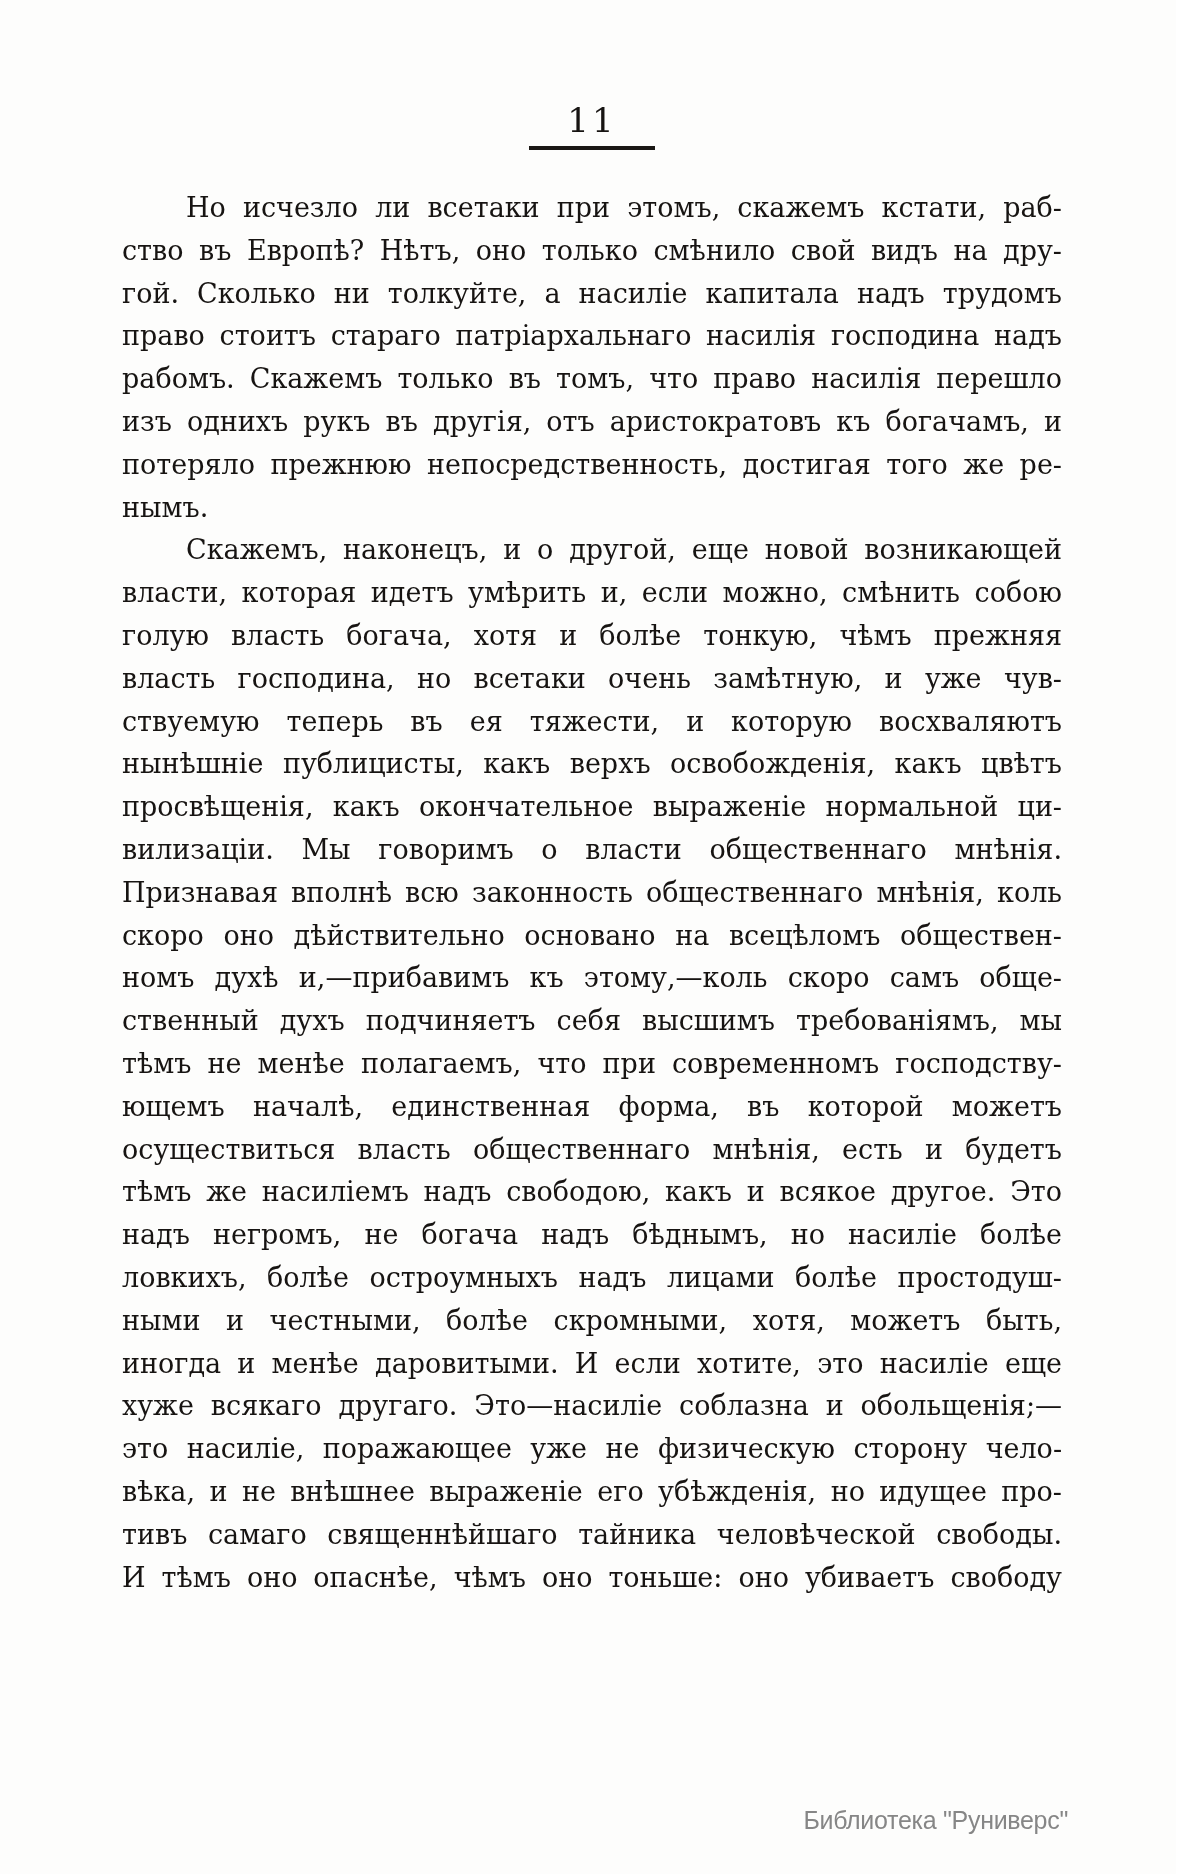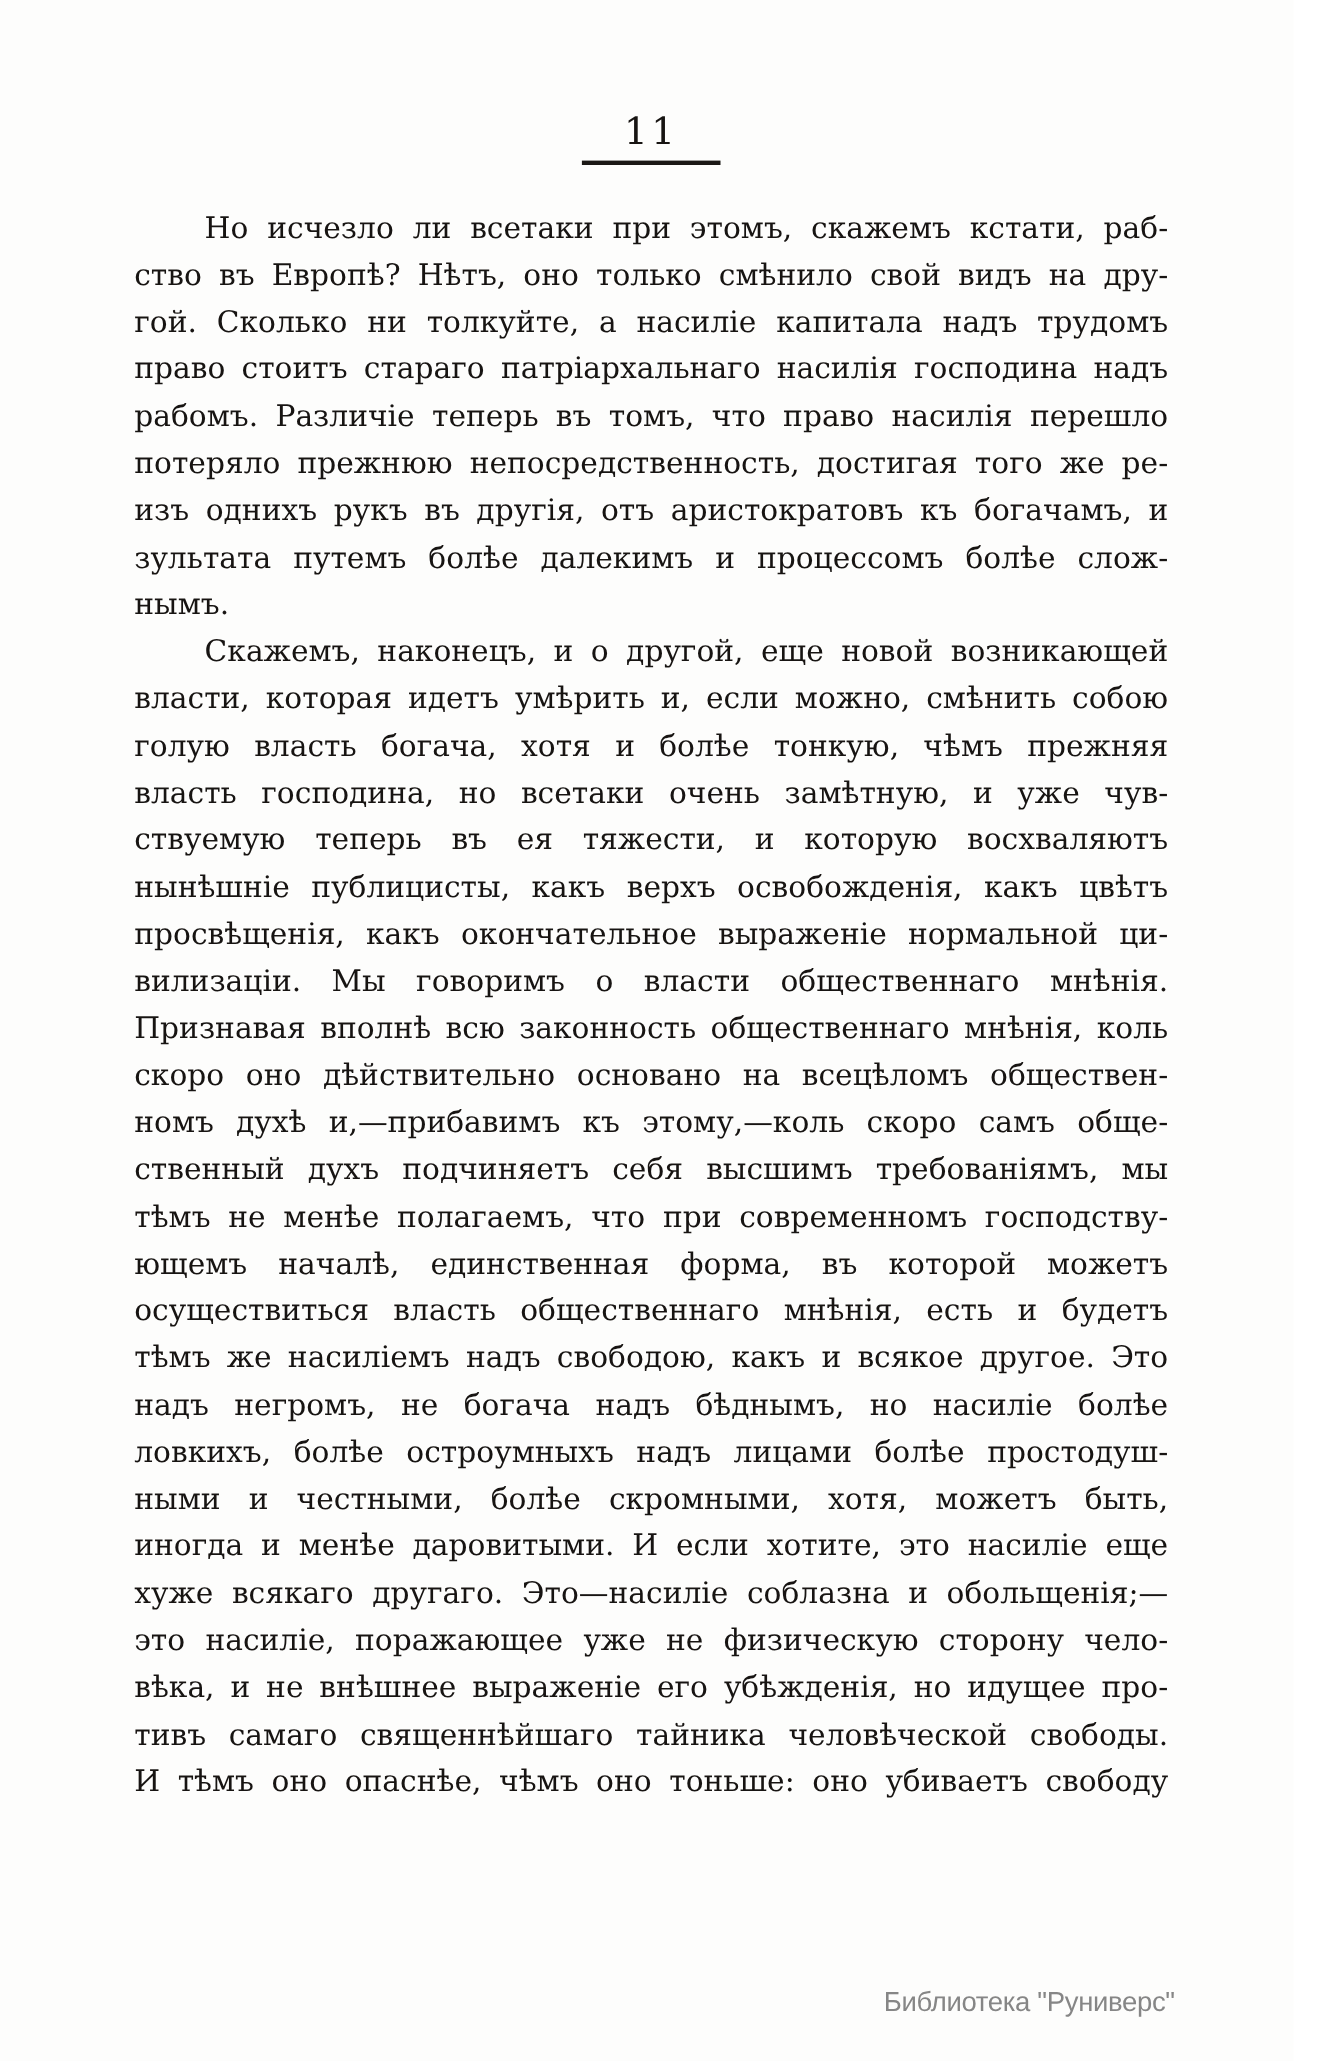--- a/index.html
+++ b/index.html
@@ -70,24 +70,23 @@
 
   <div class="page-head">
     <span class="page-number">11</span>
   </div>
 
   <main class="text-block" id="text-block">
       <div class="line indent">Но исчезло ли всетаки при этомъ, скажемъ кстати, раб-</div>
       <div class="line">ство въ Европѣ? Нѣтъ, оно только смѣнило свой видъ на дру-</div>
       <div class="line">гой. Сколько ни толкуйте, а насиліе капитала надъ трудомъ</div>
       <div class="line">право стоитъ стараго патріархальнаго насилія господина надъ</div>
-      <div class="line">рабомъ. Различіе теперь въ томъ, что право насилія перешло</div>
+      <div class="line">рабомъ. Скажемъ только въ томъ, что право насилія перешло</div>
+      <div class="line">изъ однихъ рукъ въ другія, отъ аристократовъ къ богачамъ, и</div>
       <div class="line">потеряло прежнюю непосредственность, достигая того же ре-</div>
-      <div class="line">изъ однихъ рукъ въ другія, отъ аристократовъ къ богачамъ, и</div>
-      <div class="line">зультата путемъ болѣе далекимъ и процессомъ болѣе слож-</div>
       <div class="line plain-last">нымъ.</div>
       <div class="line indent">Скажемъ, наконецъ, и о другой, еще новой возникающей</div>
       <div class="line">власти, которая идетъ умѣрить и, если можно, смѣнить собою</div>
       <div class="line">голую власть богача, хотя и болѣе тонкую, чѣмъ прежняя</div>
       <div class="line">власть господина, но всетаки очень замѣтную, и уже чув-</div>
       <div class="line">ствуемую теперь въ ея тяжести, и которую восхваляютъ</div>
       <div class="line">нынѣшніе публицисты, какъ верхъ освобожденія, какъ цвѣтъ</div>
       <div class="line">просвѣщенія, какъ окончательное выраженіе нормальной ци-</div>
       <div class="line">вилизаціи. Мы говоримъ о власти общественнаго мнѣнія.</div>
       <div class="line">Признавая вполнѣ всю законность общественнаго мнѣнія, коль</div>

